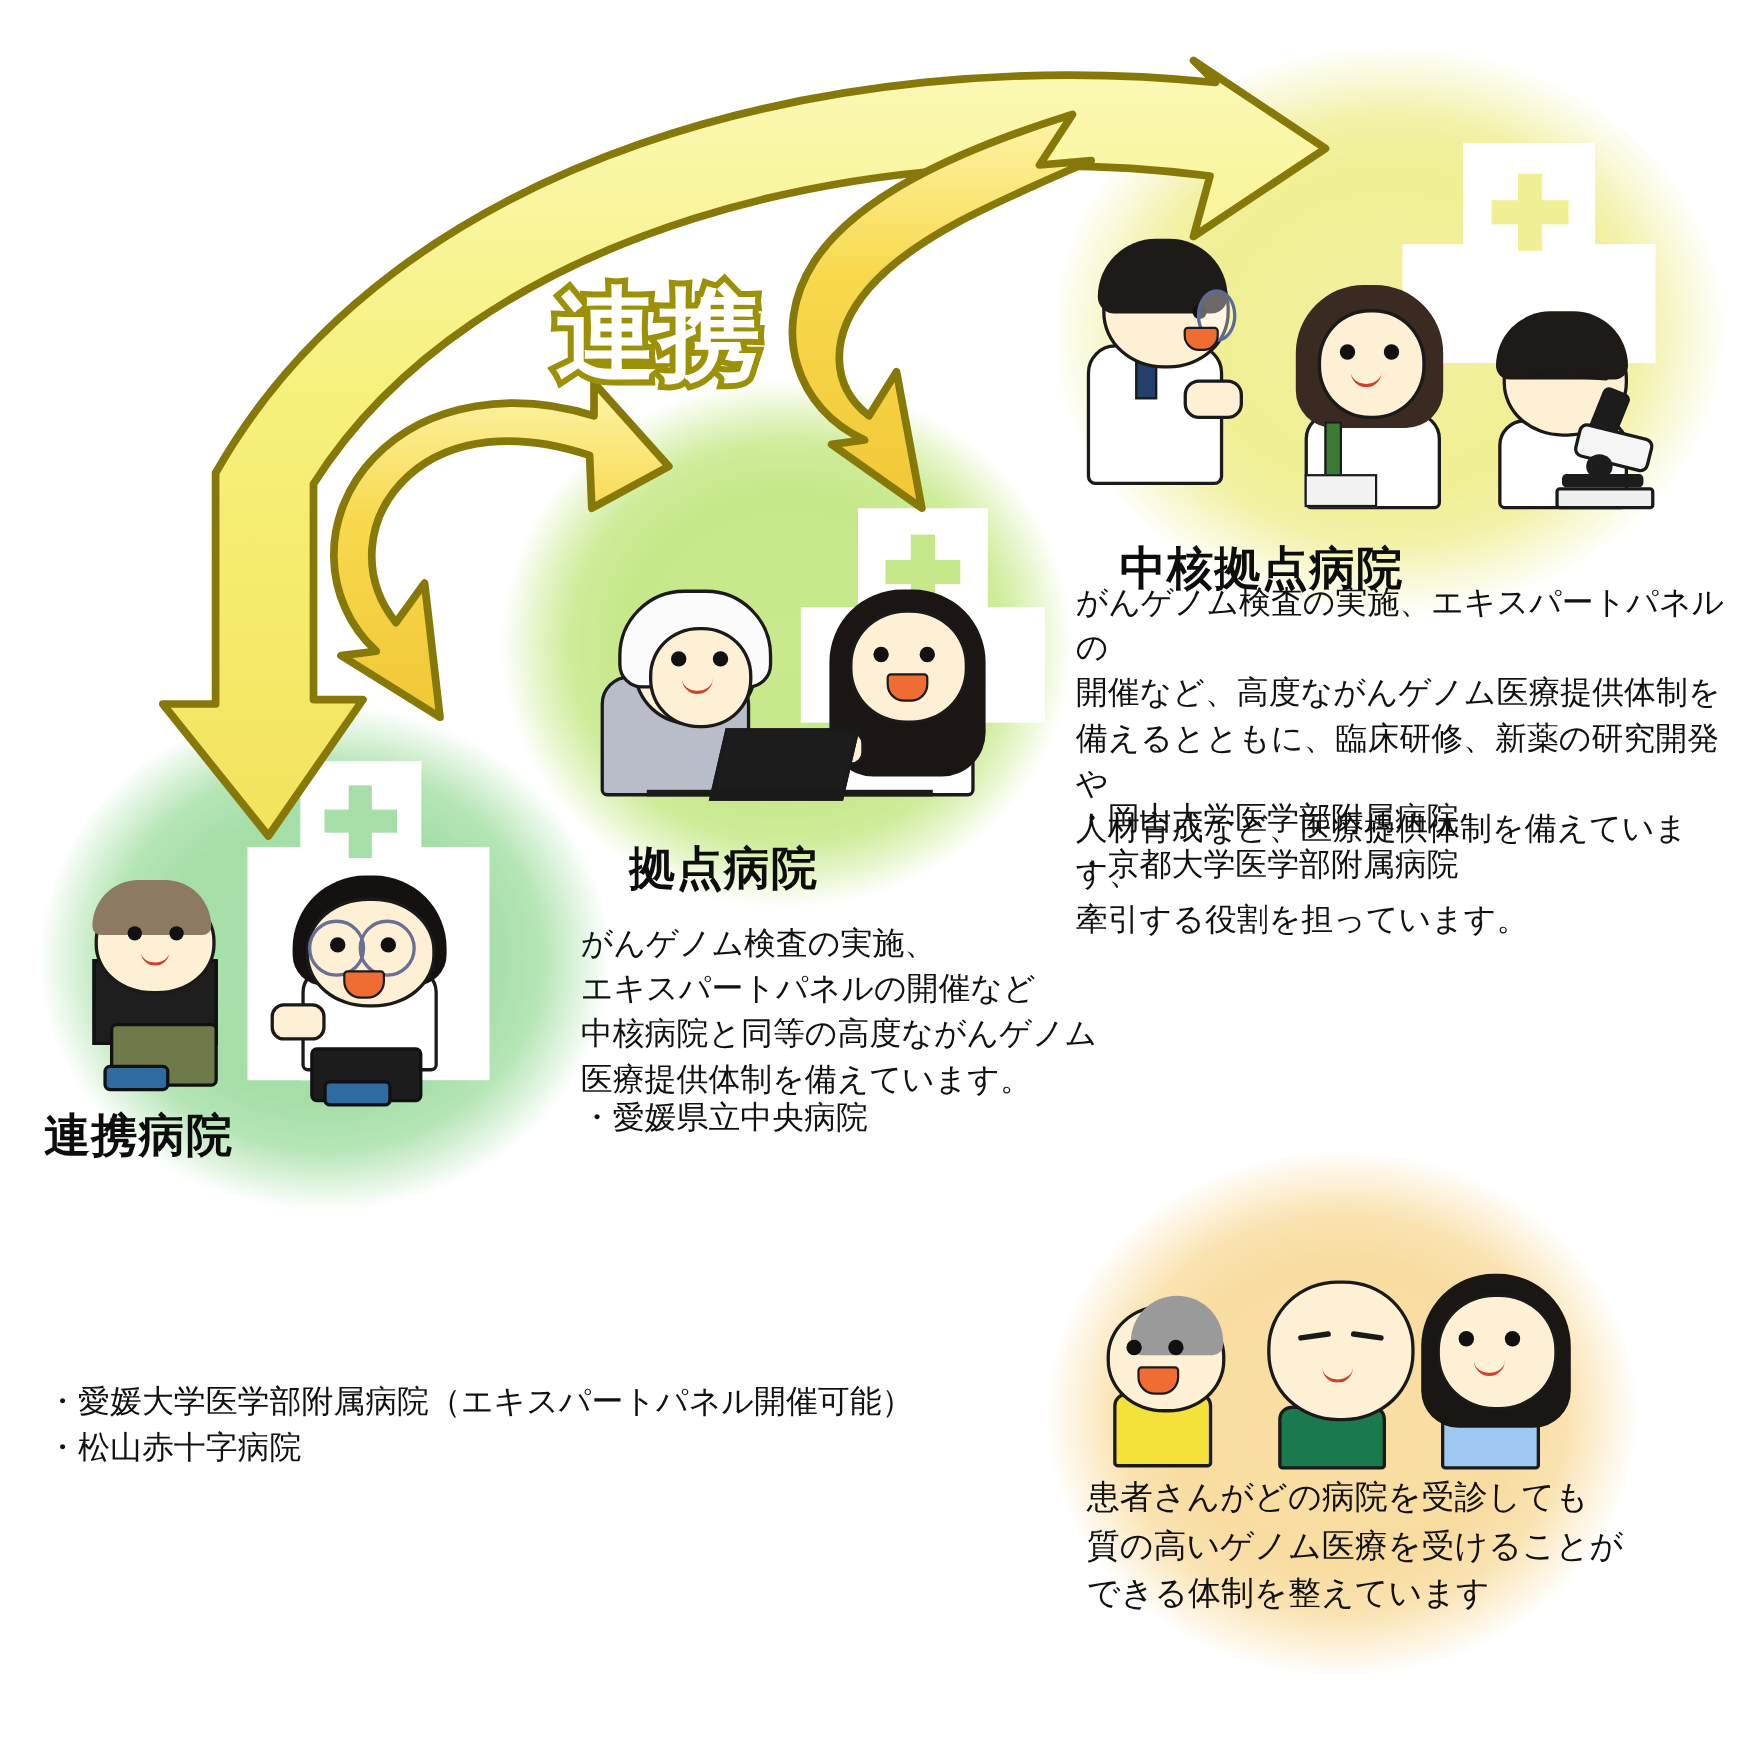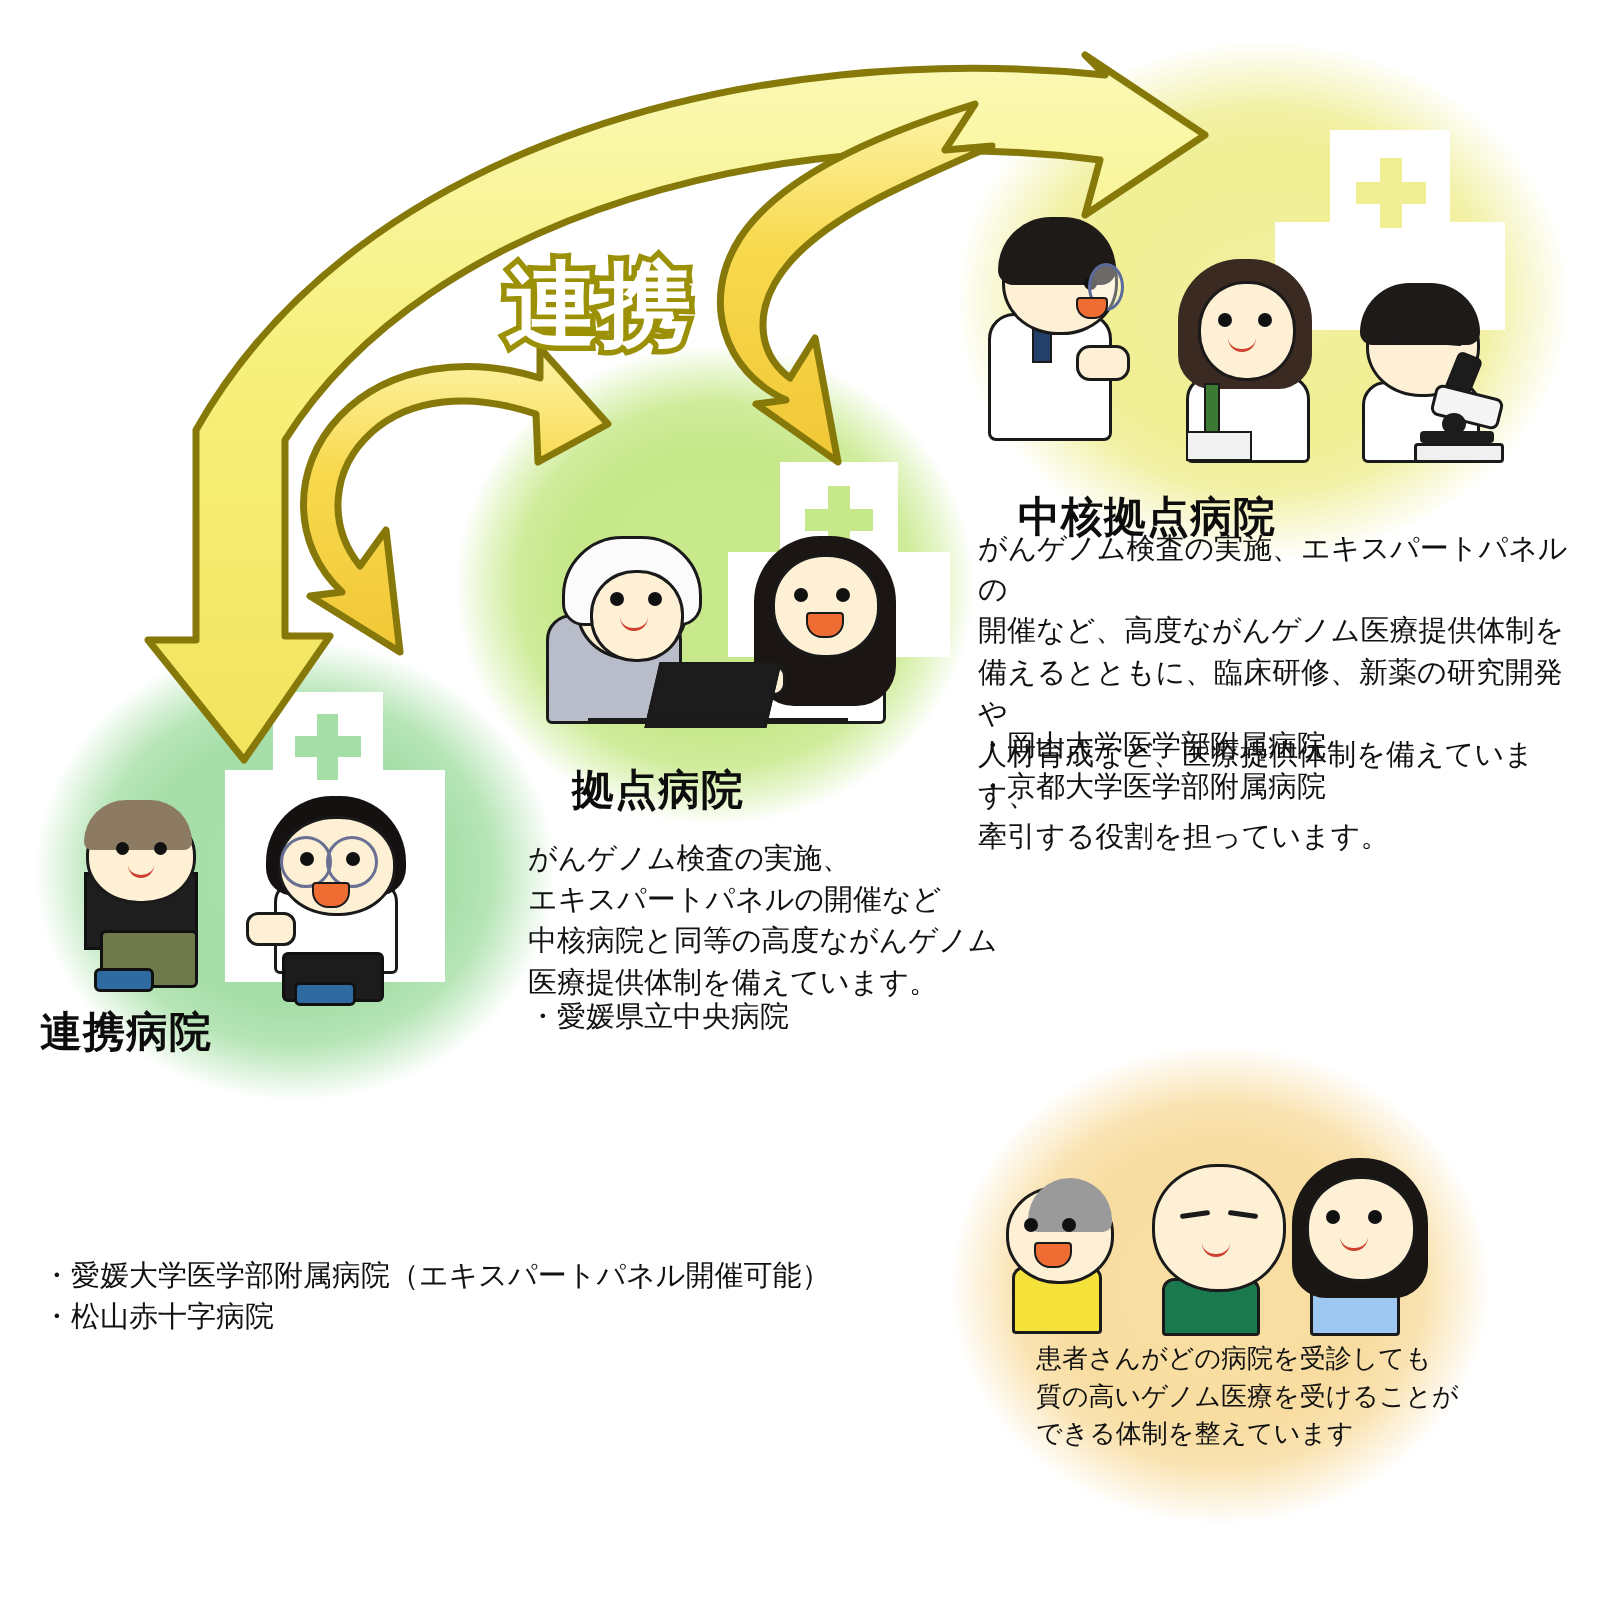--- a/index.html
+++ b/index.html
@@ -144,21 +144,21 @@
   #list-hub       { left: 978px; top: 725px; }
 
   #title-base     { left: 528px; top: 762px; margin-left: 44px; }
   #desc-base      { left: 528px; top: 838px; width: 470px; }
   #list-base      { left: 528px; top: 996px; }
 
   #title-link     { left: 40px; top: 1004px; }
   #desc-link      { left: 42px; top: 1090px; width: 620px; }
   #list-link      { left: 42px; top: 1255px; }
 
-  #desc-patients  { left: 988px; top: 1340px; width: 520px; font-size: 26px; line-height: 1.45; margin-left: 48px; }
+  #desc-patients  { left: 988px; top: 1340px; width: 520px; font-size: 30px; line-height: 1.45; }
 
   
   .people { position: absolute; z-index: 4; }
   .ppart { position: absolute; }
 
   .skin   { background: #fdf0d5; border: 3px solid #1a1a1a; }
   .coat   { background: #ffffff; border: 3px solid #1a1a1a; }
   .hairbk { background: #1e1a18; }
   .eye    { background: #111111; border-radius: 50%; }
   .mouth-o{ background: #ef6d33; border: 2px solid #1a1a1a; }

